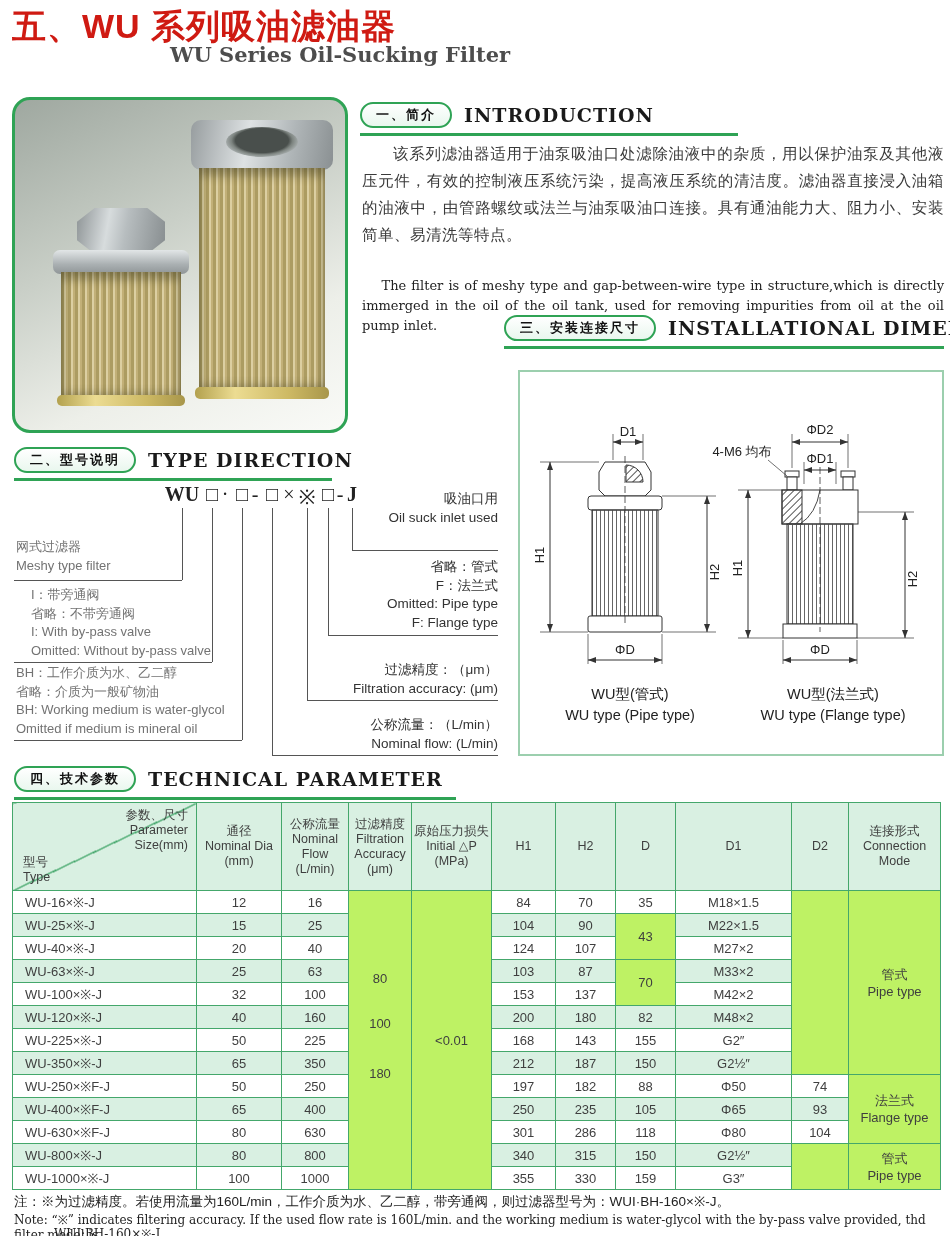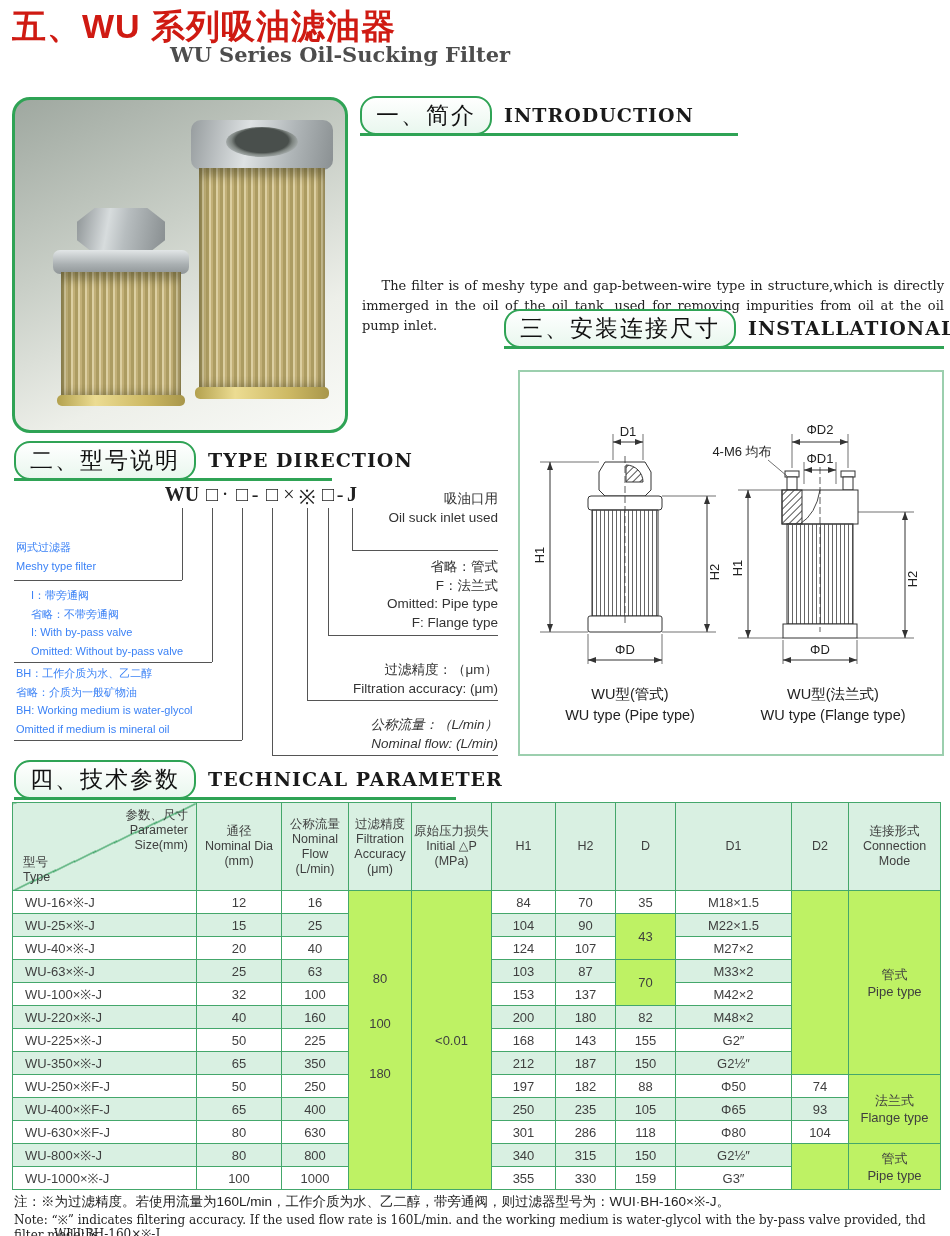--- a/index.html
+++ b/index.html
@@ -8,22 +8,22 @@
 
   
   .main-title{position:absolute;left:12px;top:4px;font-size:34px;font-weight:bold;
               color:#cf1a12;letter-spacing:1px;}
   .sub-title{position:absolute;left:160px;top:42px;width:360px;text-align:center;
              font-family:"DejaVu Serif",serif;font-weight:bold;font-size:21px;color:#4d4d4d;}
 
   
   .sec{position:absolute;height:32px;display:flex;align-items:center;}
   .badge{display:inline-block;border:2px solid #2fa355;border-radius:16px;
-         background:linear-gradient(#ffffff,#e9f7ee);padding:2px 14px;font-size:23px;
-         font-weight:normal;color:#111;letter-spacing:2px;white-space:nowrap;}
+         background:linear-gradient(#ffffff,#e9f7ee);padding:2px 14px;font-size:13px;
+         font-weight:bold;color:#111;letter-spacing:2px;white-space:nowrap;}
   .sec-en{margin-left:12px;font-family:"DejaVu Serif",serif;font-weight:bold;
           font-size:19px;color:#1a1a1a;letter-spacing:1px;white-space:nowrap;}
   .sec-underline{position:absolute;left:0;right:0;top:34px;height:3px;background:#2fa355;}
 
   
   .photo-panel{position:absolute;left:12px;top:97px;width:336px;height:336px;box-sizing:border-box;
      border:3px solid #2fa355;border-radius:18px;overflow:hidden;
      background:linear-gradient(155deg,#9fa8a0,#c9cfc7 40%,#edefe9 72%,#f9faf7);}
   .photo-panel div{position:absolute;}
   .pleats{background:repeating-linear-gradient(90deg,#ac9c62 0 3px,#dccfa2 3px 5px,#c2b078 5px 7px);
@@ -57,21 +57,21 @@
   svg text{font-family:"Liberation Sans",sans-serif;font-size:13px;fill:#222;}
   .dim-cap{position:absolute;text-align:center;font-size:14.5px;line-height:21px;color:#222;
            white-space:pre-line;}
 
   
   .code-part{position:absolute;top:483px;font-family:"Liberation Serif",serif;font-size:20px;
              color:#222;text-align:center;}
   .code-bold{font-weight:bold;}
   .hl{position:absolute;height:1px;background:#555;}
   .vl{position:absolute;width:1px;background:#555;}
-  .lb{position:absolute;font-size:11px;line-height:18.5px;color:#3b82f6;white-space:pre-line;}
+  .lb{position:absolute;font-size:13px;line-height:18.5px;color:#737373;white-space:pre-line;}
   .rb{position:absolute;font-size:13.5px;line-height:18.5px;color:#333;white-space:pre-line;
       text-align:right;}
 
   
   .tech-table{position:absolute;left:12px;top:802px;border-collapse:collapse;table-layout:fixed;}
   .tech-table th,.tech-table td{border:1px solid #44a76b;font-size:13px;color:#3f3f3f;
       padding:0;text-align:center;vertical-align:middle;box-sizing:border-box;}
   .tech-table th{background:#d9f0e2;font-weight:normal;white-space:pre-line;line-height:15px;
       height:88px;font-size:12.5px;}
   .tech-table td{height:23px;background:#fff;}
@@ -112,20 +112,21 @@
     <div class="f2-body pleats"></div>
     <div class="f2-rim"></div>
   </div>
 
   <div class="sec" style="left:360px;top:99px;width:378px;">
     <span class="badge">一、简介</span>
     <span class="sec-en">INTRODUCTION</span>
     <div class="sec-underline"></div>
   </div>
 
+  <div class="intro-zh">该系列滤油器适用于油泵吸油口处滤除油液中的杂质，用以保护油泵及其他液压元件，有效的控制液压系统污染，提高液压系统的清洁度。滤油器直接浸入油箱的油液中，由管路螺纹或法兰与油泵吸油口连接。具有通油能力大、阻力小、安装简单、易清洗等特点。</div>
   <div class="intro-en">The filter is of meshy type and gap-between-wire type in structure,which is directly immerged in the oil of the oil tank, used for removing impurities from oil at the oil pump inlet.</div>
 
   <div class="sec" style="left:504px;top:312px;width:440px;">
     <span class="badge">三、安装连接尺寸</span>
     <span class="sec-en">INSTALLATIONAL DIMENSIONS</span>
     <div class="sec-underline"></div>
   </div>
 
   <div class="dim-panel">
     <svg width="422" height="310" viewBox="0 0 422 310">
@@ -252,21 +253,21 @@
 BH: Working medium is water-glycol
 Omitted if medium is mineral oil</div>
   <div class="rb" style="left:340px;top:490px;width:158px;">吸油口用
 Oil suck inlet used</div>
   <div class="rb" style="left:340px;top:558px;width:158px;">省略：管式
 F：法兰式
 Omitted: Pipe type
 F: Flange type</div>
   <div class="rb" style="left:300px;top:661px;width:198px;">过滤精度：（μm）
 Filtration accuracy: (μm)</div>
-  <div class="rb" style="left:300px;top:716px;width:198px;font-style:italic;">公称流量：（L/min）
+  <div class="rb" style="left:300px;top:716px;width:198px;">公称流量：（L/min）
 Nominal flow: (L/min)</div>
 
   <div class="sec" style="left:14px;top:763px;width:442px;">
     <span class="badge">四、技术参数</span>
     <span class="sec-en">TECHNICAL PARAMETER</span>
     <div class="sec-underline"></div>
   </div>
 
   <table class="tech-table">
     <colgroup>
@@ -360,21 +361,21 @@
     </tr>
     <tr>
       <td class="td-model">WU-100×※-J</td>
       <td>32</td>
       <td>100</td>
       <td>153</td>
       <td>137</td>
       <td>M42×2</td>
     </tr>
     <tr class="alt">
-      <td class="td-model">WU-220×※-J</td>
+      <td class="td-model">WU-120×※-J</td>
       <td>40</td>
       <td>160</td>
       <td>200</td>
       <td>180</td>
       <td>82</td>
       <td>M48×2</td>
     </tr>
     <tr>
       <td class="td-model">WU-225×※-J</td>
       <td>50</td>

